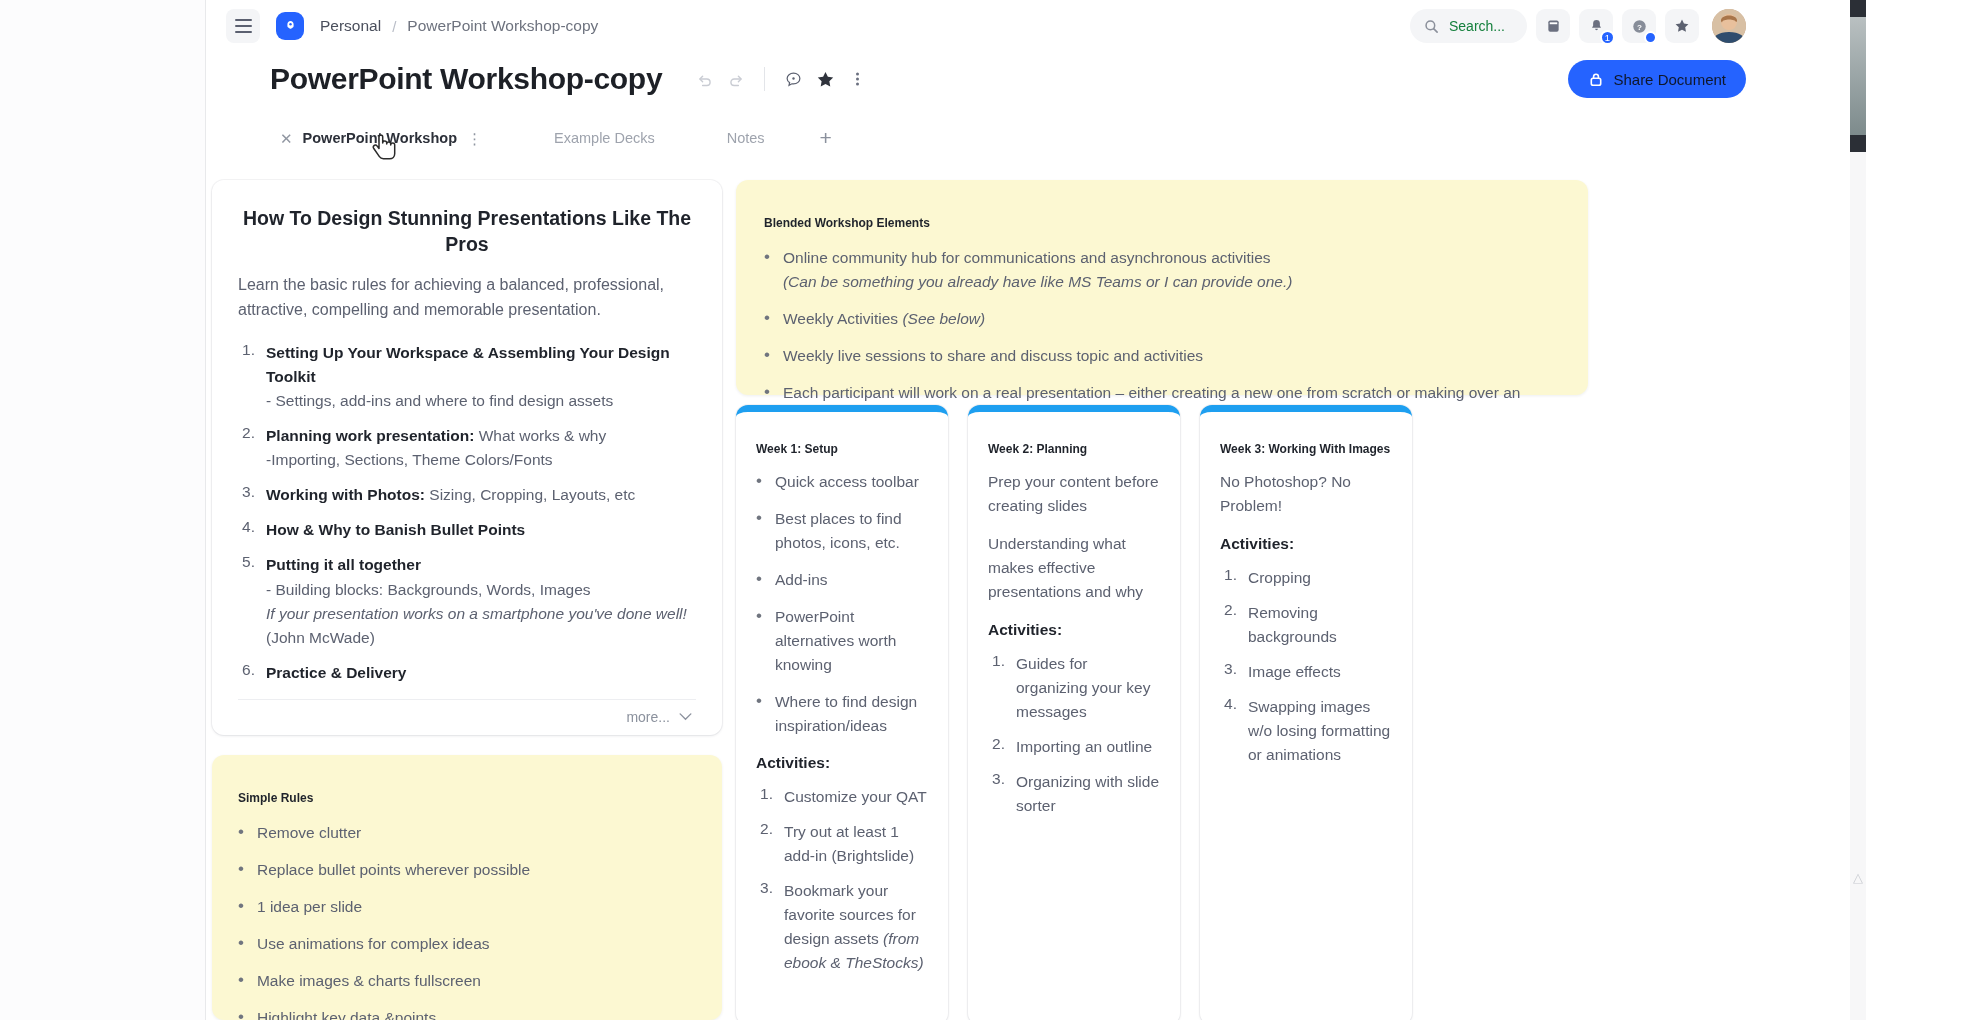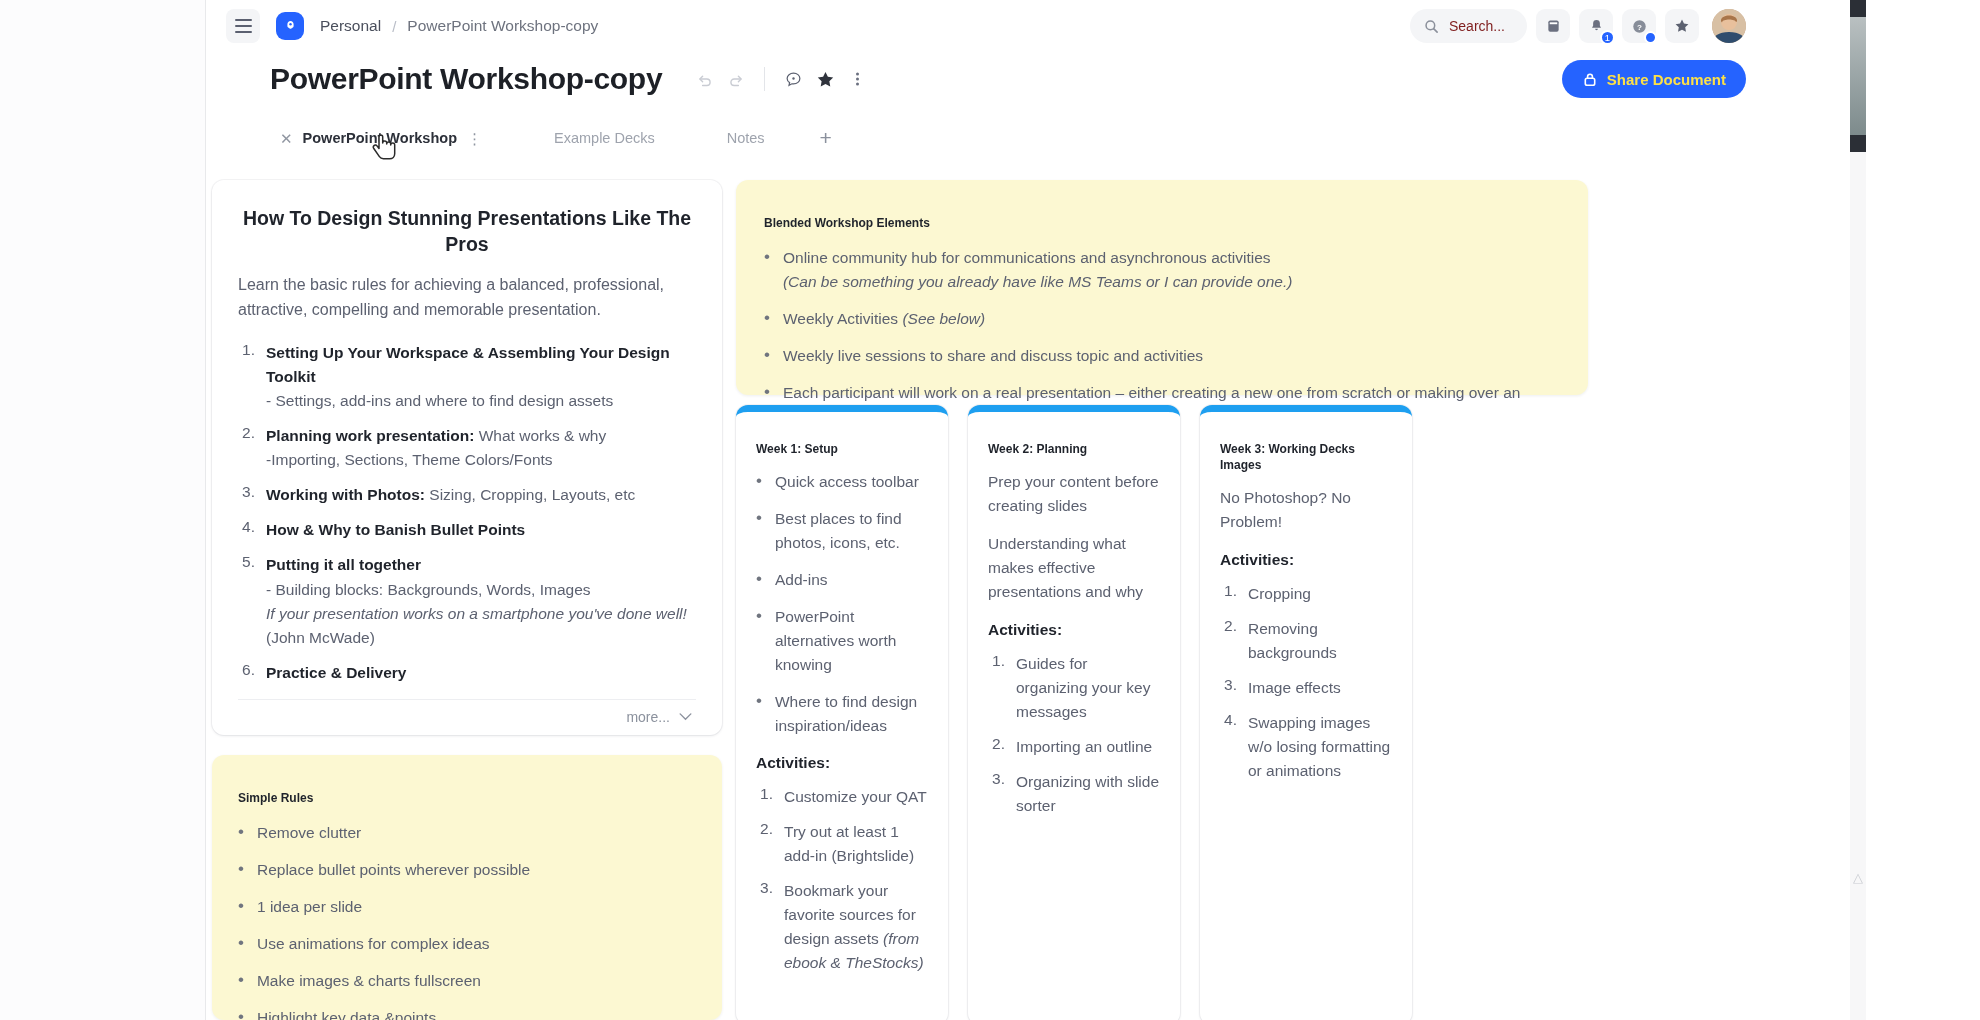--- a/index.html
+++ b/index.html
@@ -38,21 +38,21 @@
   }
   .ws-badge svg { display:block; }
   .crumb { font-size: 15.5px; color: #4a4f5c; margin-left: 16px; cursor: pointer; }
   .crumb-sep { font-size: 15px; color: #b9bdc7; margin: 0 11px; }
   .crumb-cur { font-size: 15.5px; color: #6d727e; cursor: pointer; }
   .topbar-right { margin-left: auto; display:flex; align-items:center; gap: 9px; padding-right: 6px;}
   .searchbox {
     display:flex; align-items:center; gap: 10px; height: 34px;
     background:#f4f5f7; border-radius: 18px; padding: 0 22px 0 14px; cursor: text;
   }
-  .searchbox .ph { font-size: 14px; color: #7f1d1d; }
+  .searchbox .ph { font-size: 14px; color: #15803d; }
   .icon-btn {
     width: 34px; height: 34px; border-radius: 9px; background: #f4f5f7;
     display:flex; align-items:center; justify-content:center; position: relative; cursor: pointer;
   }
   .badge-num {
     position:absolute; right: -2px; bottom: -2px; min-width: 15px; height: 15px;
     background:#2563ff; color:#fff; border-radius: 9px; font-size: 9.5px;
     display:flex; align-items:center; justify-content:center; border: 2px solid #fff; padding: 0 3px;
   }
   .badge-dot {
@@ -68,22 +68,22 @@
   .titlerow {
     position: absolute; left: 206px; top: 56px; width: 1560px; height: 46px;
     display:flex; align-items:center; padding-left: 64px; padding-right: 20px;
   }
   .doc-title { font-size: 30px; font-weight: 700; color: #1d2026; letter-spacing: -0.3px; cursor: text;}
   .tr-icons { display:flex; align-items:center; gap: 0px; margin-left: 26px; }
   .tr-ico { width: 32px; height: 32px; display:flex; align-items:center; justify-content:center; cursor:pointer; }
   .tr-div { width:1px; height: 24px; background:#e3e5e9; margin: 0 12px; }
   .share-btn {
     margin-left: auto; display:flex; align-items:center; gap: 9px;
-    background: #2563ff; color:#fde047; border-radius: 20px; height: 38px;
-    padding: 0 20px; font-size: 15px; font-weight: 700; cursor:pointer;
+    background: #2563ff; color:#0f172a; border-radius: 20px; height: 38px;
+    padding: 0 20px; font-size: 15px; font-weight: 400; cursor:pointer;
   }
 
   
   .tabs {
     position: absolute; left: 206px; top: 118px; width: 1560px; height: 40px;
     display:flex; align-items:center; padding-left: 64px; gap: 0;
   }
   .tab { display:flex; align-items:center; gap: 10px; height: 38px; padding: 0 10px; cursor:pointer; }
   .tab .lbl { font-size: 14.5px; color: #9ea3ad; }
   .tab.active .lbl { color: #2c3039; font-weight: 700; }
@@ -424,21 +424,21 @@
             <span class="c-body">Importing an outline</span>
           </li>
         <li>
             <span class="num">3.</span>
             <span class="c-body">Organizing with slide sorter</span>
           </li>
       </ol>
     </div>
 
     <div class="card weeks" style="left:994px; top:245px; width:212px; height:620px; padding:18px 20px;">
-      <div class="c-title sm" style="margin-bottom:12px;">Week 3: Working Decks Images</div>
+      <div class="c-title sm" style="margin-bottom:12px;">Week 3: Working With Images</div>
       <div class="c-body" style="margin-bottom:14px;">No Photoshop? No Problem!</div>
       <div class="c-body b" style="margin-bottom:10px;">Activities:</div>
       <ol class="nl">
         <li>
             <span class="num">1.</span>
             <span class="c-body">Cropping</span>
           </li>
         <li>
             <span class="num">2.</span>
             <span class="c-body">Removing backgrounds</span>

